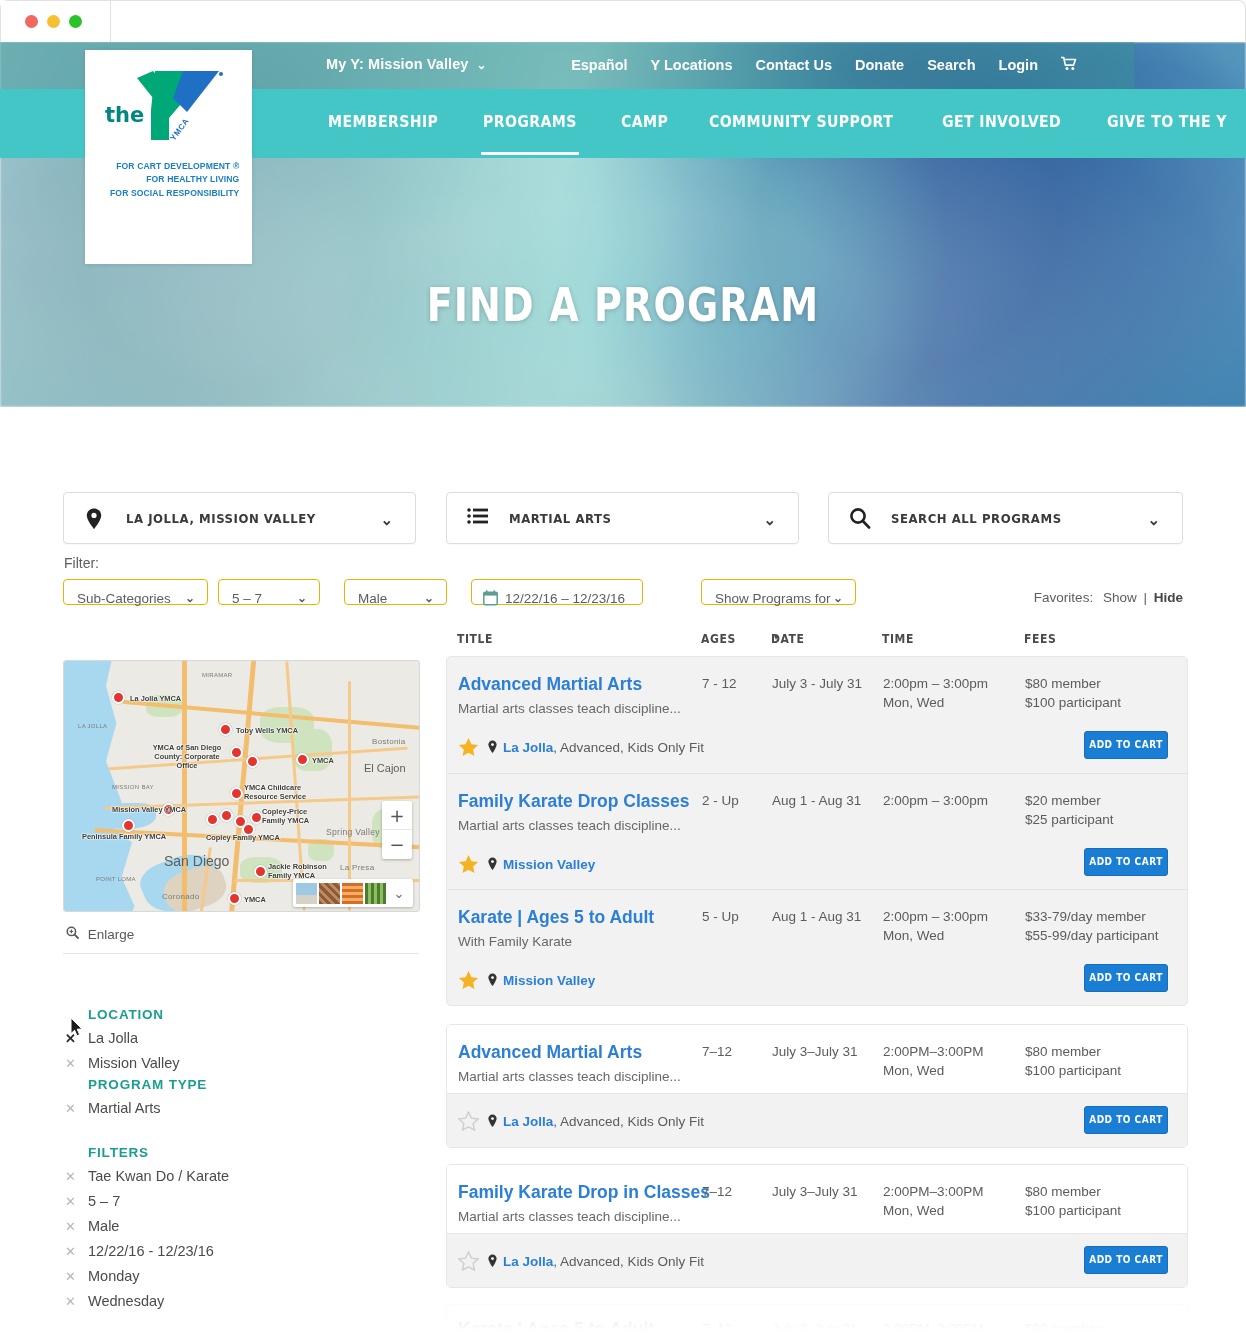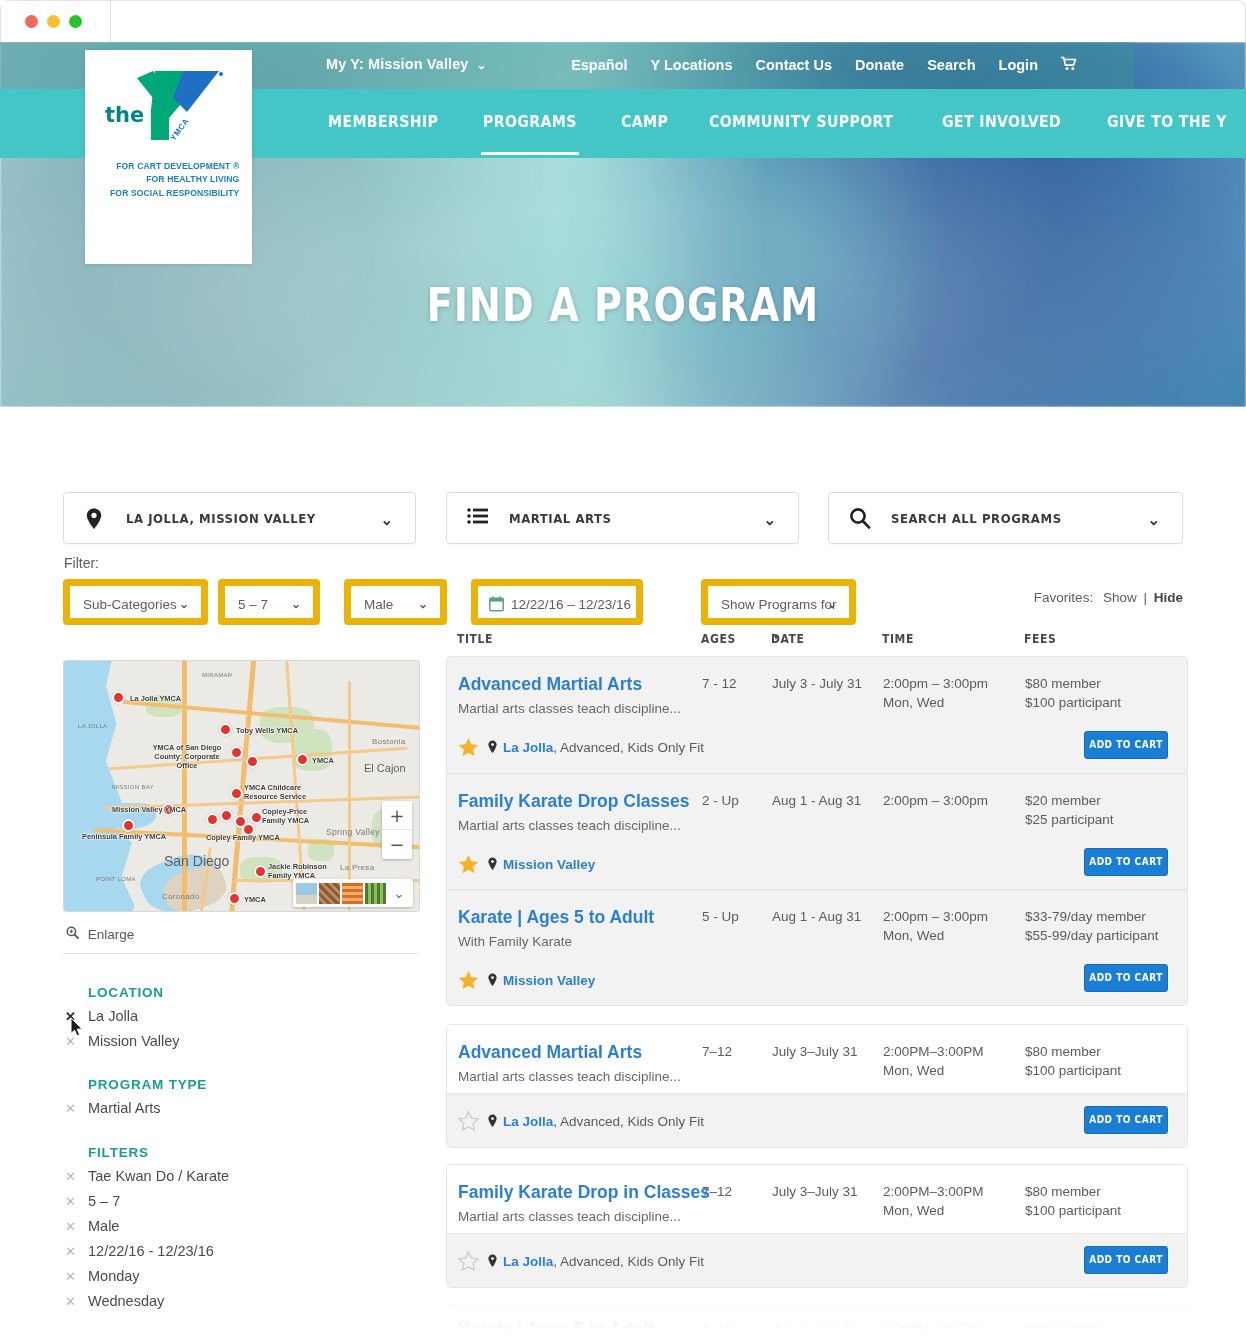--- a/index.html
+++ b/index.html
@@ -249,23 +249,23 @@
     color: #5c5c5c;
   }
 
   .filter-row {
     position: absolute;
     left: 63px; top: 172px;
     width: 1120px; height: 38px;
   }
   .fbox {
     position: absolute;
-    height: 46px;
+    height: 26px;
     background: #ffffff;
-    border: 7px solid #eab308;
+    border: 1px solid #eab308;
     border-radius: 4px;
   }
   .fbox .ftext {
     position: absolute;
     left: 13px; top: 11px;
     font-size: 13.5px;
     color: #5d5d5d;
     white-space: nowrap;
   }
   .fbox .fcaret {
@@ -446,21 +446,21 @@
     white-space: nowrap;
   }
   .sb-x {
     position: absolute;
     left: -23px; top: 0;
     color: #b6b6b6;
     font-size: 13px;
     line-height: 25px;
   }
   .sb-x.dark { color: #2b2b2b; font-weight: bold; }
-  #grp-location { top: 943px; }
+  #grp-location { top: 965px; }
   #grp-type     { top: 1035px; }
   #grp-filters  { top: 1103px; }
 
   .cursor {
     position: absolute;
     left: 70px; top: 975px;
     width: 14px; height: 20px;
     z-index: 40;
   }
 

